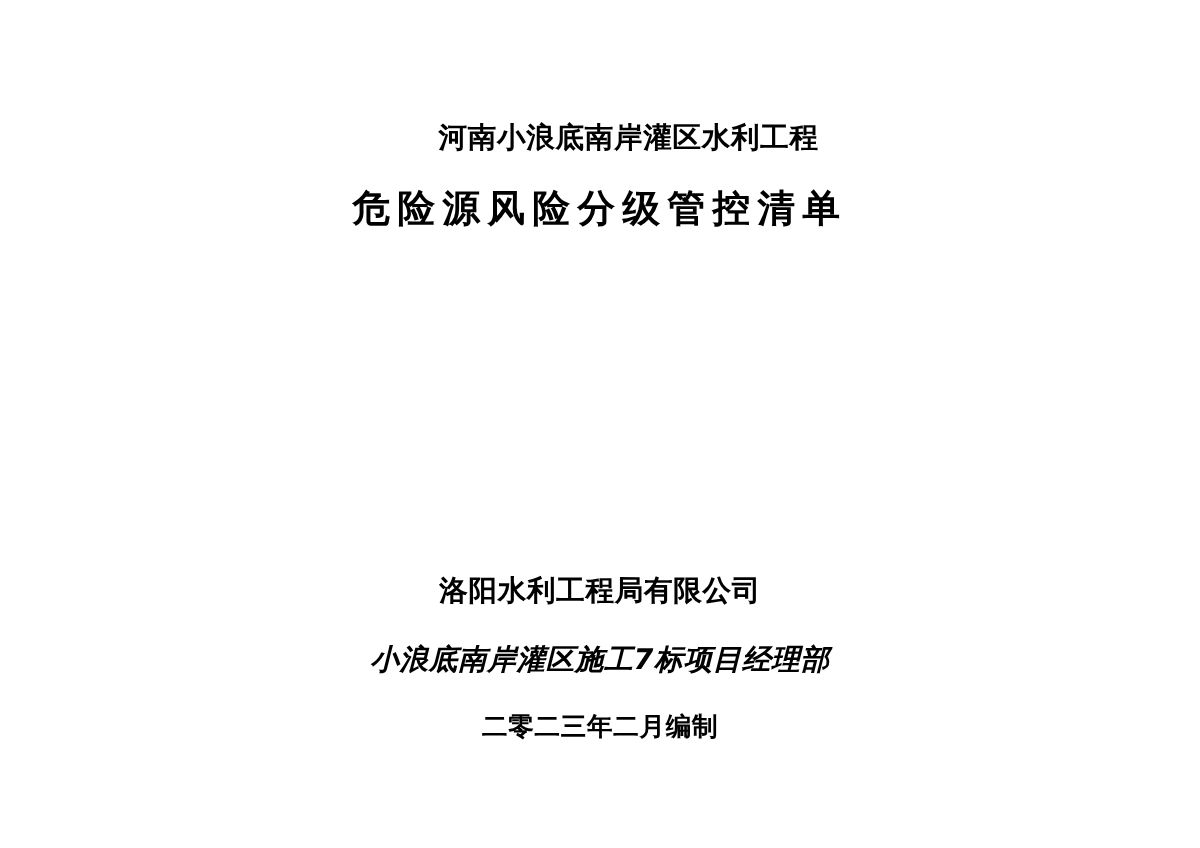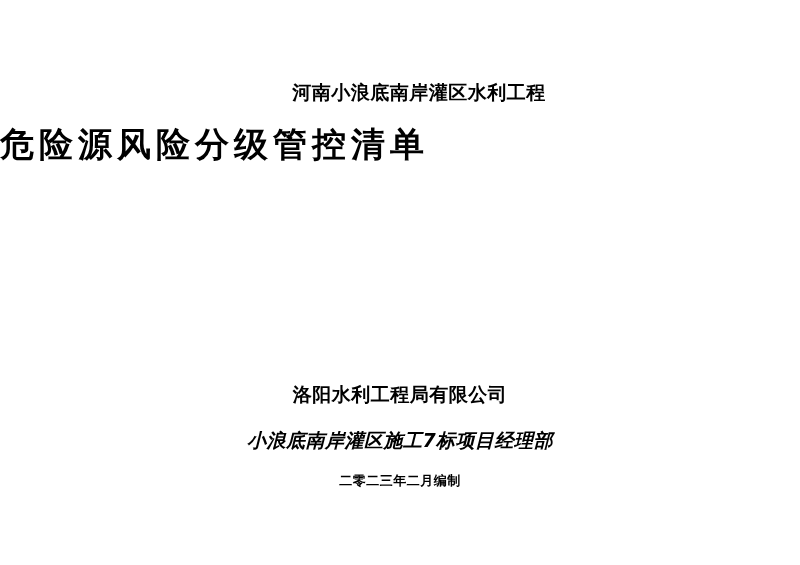--- a/index.html
+++ b/index.html
@@ -32,23 +32,23 @@
     font-weight: 700;
     letter-spacing: 0.5px;
     line-height: 1.3;
     padding-left: 19px;
   }
   .doc-title {
     position: absolute;
     top: 122px;
     left: 0;
     width: 800px;
-    text-align: left;
+    text-align: center;
     font-family: "DejaVu Sans", "Liberation Sans", sans-serif;
-    font-size: 34px;
+    font-size: 25px;
     font-weight: 700;
     letter-spacing: 5px;
     line-height: 1.35;
   }
   .footer-block {
     position: absolute;
     top: 382px;
     left: 0;
     width: 800px;
     text-align: center;
@@ -64,22 +64,22 @@
   .dept-name {
     font-family: "DejaVu Sans", "Liberation Sans", sans-serif;
     font-size: 19px;
     font-weight: 700;
     letter-spacing: 0.5px;
     line-height: 1.3;
     margin-bottom: 22px;
     font-style: italic;
   }
   .doc-date {
-    font-family: Liberation Mono, monospace;
-    font-size: 13px;
+    font-family: Liberation Sans, sans-serif;
+    font-size: 17px;
     font-weight: 700;
     letter-spacing: 0.5px;
     line-height: 1.3;
   }
 </style>
 </head>
 <body>
 
 <div class="page">
 

